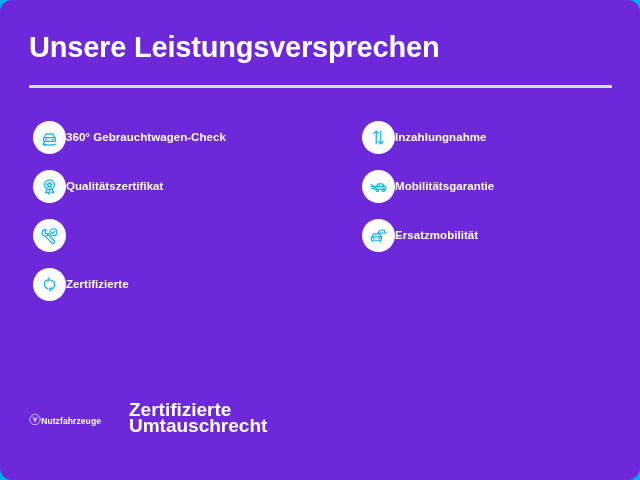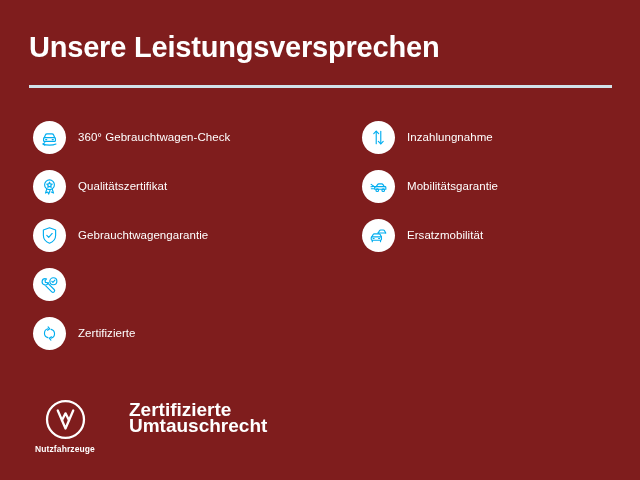--- a/index.html
+++ b/index.html
@@ -11,21 +11,22 @@
     height: 480px;
     background: #00ADEF;
     font-family: "Liberation Sans", sans-serif;
     overflow: hidden;
     position: relative;
     -webkit-font-smoothing: antialiased;
   }
   #slide {
     position: absolute;
     inset: 0;
-    background: #7f1d1d;
+    background: #6d28d9;
+    border-radius: 12px;
   }
 
   
   .page-title {
     position: absolute;
     left: 29px;
     top: 30px;
     font-size: 29px;
     font-weight: bold;
     color: #ffffff;
@@ -73,41 +74,40 @@
     align-items: center;
     justify-content: center;
     box-sizing: border-box;
   }
   .feature-icon svg {
     display: block;
     width: 21px;
     height: 21px;
   }
   .feature-label {
-    margin-left: 12px;
     font-size: 11.5px;
-    font-weight: normal;
+    font-weight: bold;
     color: #ffffff;
     line-height: 33px;
     white-space: nowrap;
     letter-spacing: 0.05px;
   }
 
   
   .brand-block {
     position: absolute;
     left: 29px;
     top: 398px;
     display: flex;
     align-items: flex-start;
   }
   .brand-logo-wrap {
     width: 72px;
     display: flex;
-    flex-direction: column;
+    flex-direction: row;
     align-items: center;
     justify-content: flex-end;
   }
   .vw-roundel {
     width: 43px;
     height: 43px;
     display: block;
   }
   .brand-sub {
     margin-top: 3px;
@@ -157,29 +157,20 @@
           <svg viewBox="0 0 24 24" fill="none" stroke="#00ADEF" stroke-width="1.3" stroke-linecap="round" stroke-linejoin="round">
             <circle cx="12" cy="10" r="5.6"></circle>
             <path d="M12 7.1l.95 1.92 2.12.31-1.53 1.5.36 2.11L12 11.95l-1.9 1 .36-2.11-1.53-1.5 2.12-.31z"></path>
             <path d="M8.9 14.9l-1.5 4.6 2.6-1.1 1.1 2.3 1.5-4.1"></path>
             <path d="M15.1 14.9l1.5 4.6-2.6-1.1"></path>
           </svg>
         </span>
         <span class="feature-label">Qualitätszertifikat</span>
       </div>
 
-      <div class="feature-row">
-        <span class="feature-icon">
-          <svg viewBox="0 0 24 24" fill="none" stroke="#00ADEF" stroke-width="1.3" stroke-linecap="round" stroke-linejoin="round">
-            <path d="M12 3.2l7 2.5v6.1c0 4.3-2.9 7.6-7 9-4.1-1.4-7-4.7-7-9V5.7z"></path>
-            <path d="M8.9 11.8l2.2 2.3 4-4.4"></path>
-          </svg>
-        </span>
-        <span class="feature-label">Gebrauchtwagengarantie</span>
-      </div>
 
       <div class="feature-row">
         <span class="feature-icon">
           <svg viewBox="0 0 24 24" fill="none" stroke="#00ADEF" stroke-width="1.3" stroke-linecap="round" stroke-linejoin="round">
             <path d="M10.6 9.9a3.6 3.6 0 1 1-3.3-4.6c.5 0 1 .1 1.4.3L6.9 7.4l.4 2.2 2.2.4z"></path>
             <path d="M10.3 10.7l7 7a1.9 1.9 0 1 1-2.7 2.7l-6.9-6.9"></path>
             <circle cx="16.4" cy="8.3" r="4"></circle>
             <path d="M14.7 8.3l1.2 1.3 2.3-2.6"></path>
           </svg>
         </span>

